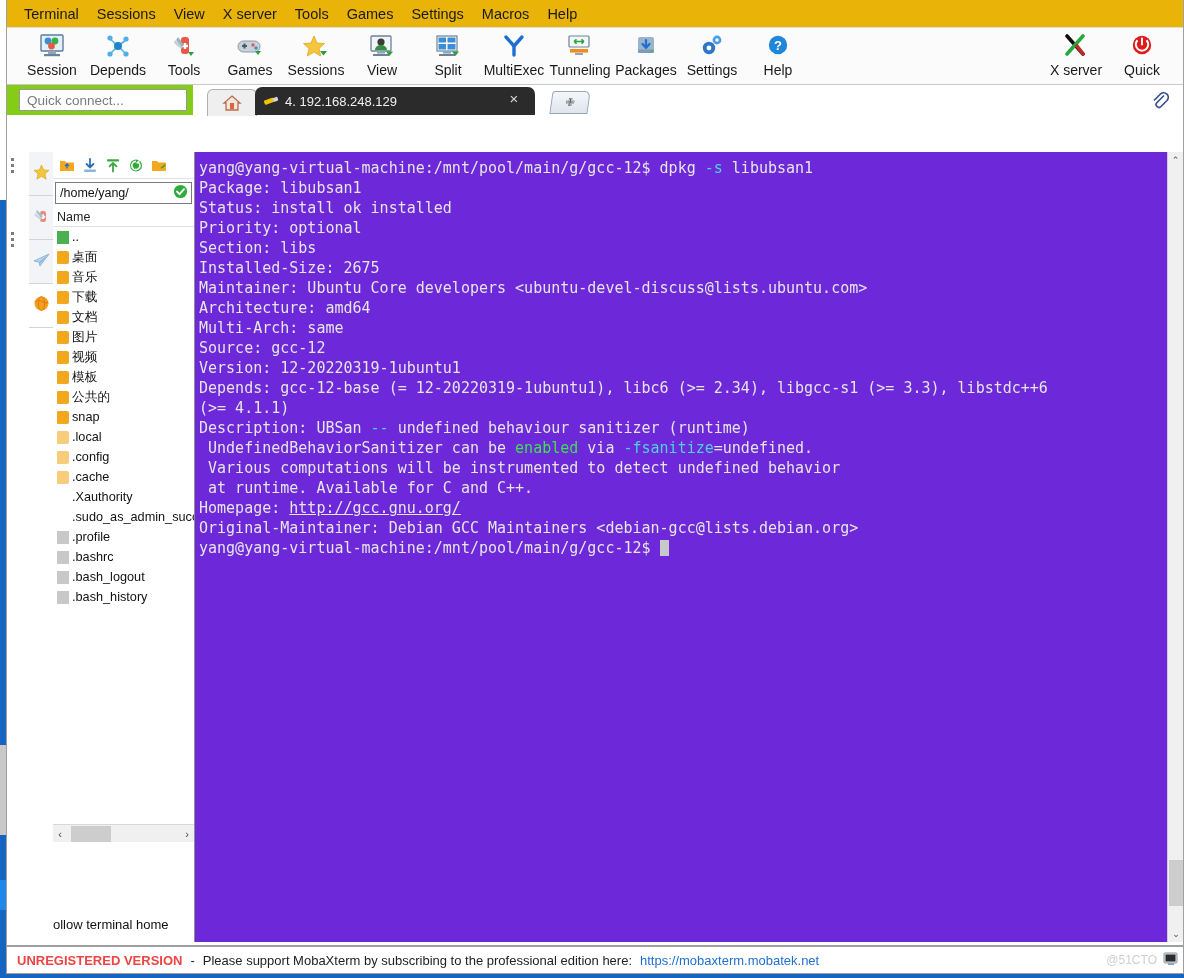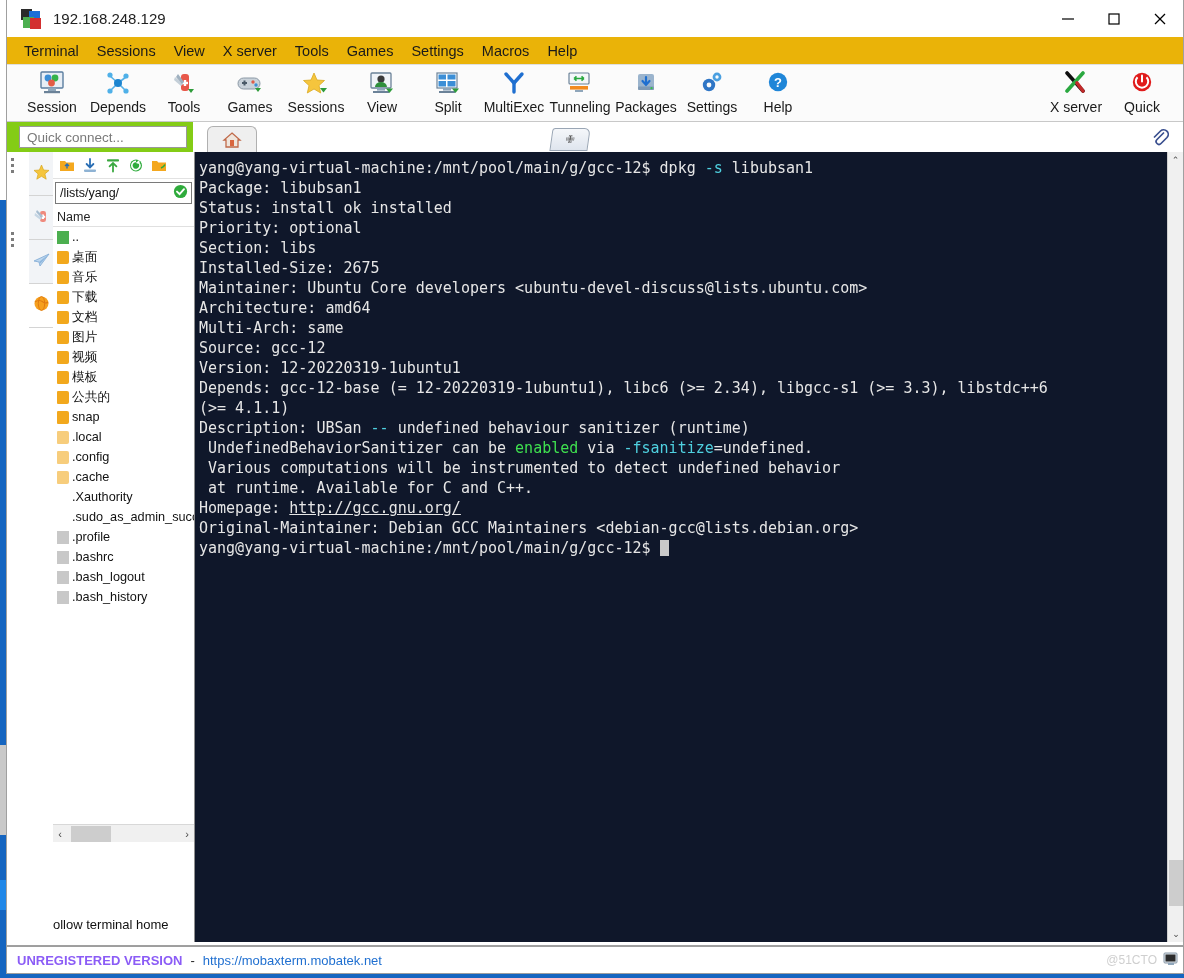--- a/index.html
+++ b/index.html
@@ -239,21 +239,21 @@
   .fb-remote .rm-lb { font-size:13.5px; color:#111; margin-left:6px; line-height:15px;}
   .fb-follow {
     position:absolute; left: 0px; bottom: 10px;
     font-size: 13px; color:#111;
     white-space:nowrap; overflow:hidden; width:141px;
   }
   
   .terminal {
     position:absolute; left: 188px; top: 0;
     width: 972px; height: 790px;
-    background:#0f172a;
+    background:#6d28d9;
     overflow:hidden;
   }
   .term-inner {
     padding: 6px 0 0 4px;
     font-family: "DejaVu Sans Mono", "Liberation Mono", monospace;
     font-size: 15px;
     line-height: 20px;
     color: #e6e6e6;
     white-space: pre;
   }
@@ -283,21 +283,21 @@
   
   .nagbar {
     position:absolute; left: 6px; top: 946px;
     width: 1178px; height: 28px;
     background:#ffffff;
     border:1px solid #9e9e9e;
     box-sizing:border-box;
     display:flex; align-items:center;
     font-size: 13px;
   }
-  .nag-bold { font-weight: bold; color:#8b5cf6; margin-left: 10px; }
+  .nag-bold { font-weight: bold; color:#ef4444; margin-left: 10px; }
   .nag-txt { color:#222; margin-left: 8px; }
   .nag-link { color:#1f6fd0; margin-left: 8px; text-decoration:none; }
   .nag-wm { position:absolute; right: 26px; color:#cfcfcf; font-size:12px; }
   .nag-ic { position:absolute; right: 4px; width:16px; height:18px; }
   .leftstrip {
     position:absolute; left:0; top:0; width:6px; height:978px;
     background:#1565c0;
   }
   .leftstrip .white { position:absolute;left:0;top:0;width:6px;height:200px;background:#fff;}
   .leftstrip .grey { position:absolute;left:0;top:745px;width:6px;height:90px;background:#c9c9c9;}
@@ -309,47 +309,20 @@
 <div id="app">
 
   <div class="leftstrip">
     <div class="white"></div>
     <div class="grey"></div>
     <div class="blue2"></div>
   </div>
 
   <div class="window">
 
-    <div class="titlebar">
-      <div class="app-icon">
-        <div class="sq s1"></div>
-          <div class="sq s2"></div>
-        <div class="sq s3"></div>
-          <div class="sq s4"></div>
-      </div>
-      <div class="title-text">192.168.248.129</div>
-      <div class="winbtns">
-        <div class="winbtn">
-          <svg width="14" height="14" viewBox="0 0 14 14">
-              <line x1="1" y1="7" x2="13" y2="7" stroke="#000" stroke-width="1.2"></line>
-            </svg>
-        </div>
-        <div class="winbtn">
-          <svg width="14" height="14" viewBox="0 0 14 14">
-              <rect x="2" y="2" width="10" height="10" fill="none" stroke="#000" stroke-width="1.2"></rect>
-            </svg>
-        </div>
-        <div class="winbtn">
-          <svg width="16" height="16" viewBox="0 0 16 16">
-              <line x1="3" y1="3" x2="13" y2="13" stroke="#000" stroke-width="1.3"></line>
-              <line x1="13" y1="3" x2="3" y2="13" stroke="#000" stroke-width="1.3"></line>
-            </svg>
-        </div>
-      </div>
-    </div>
 
     <div class="menubar">
       <div class="menuitem">Terminal</div>
       <div class="menuitem">Sessions</div>
       <div class="menuitem">View</div>
       <div class="menuitem">X server</div>
       <div class="menuitem">Tools</div>
       <div class="menuitem">Games</div>
       <div class="menuitem">Settings</div>
       <div class="menuitem">Macros</div>
@@ -548,20 +521,30 @@
       <div class="tabstrip">
         <div class="tab-strip-bg"></div>
 
         <div class="tab-home">
           <svg width="20" height="18" viewBox="0 0 20 18">
             <path d="M10 2 L18 9 L16 9 L16 16 L4 16 L4 9 L2 9 Z" fill="#efe6dd" stroke="#c06a4a" stroke-width="1.3"></path>
             <rect x="8" y="9" width="4" height="6" fill="#d9663f"></rect>
           </svg>
         </div>
 
+        <div class="tab-active">
+          <span class="tico">
+            <svg width="16" height="14" viewBox="0 0 16 14">
+              <rect x="1" y="5" width="10" height="4.5" rx="1" fill="#f2c200" transform="rotate(-20 6 7)"></rect>
+              <rect x="10" y="3.5" width="5" height="4" rx="1" fill="#cfd6de" transform="rotate(-20 12 5.5)"></rect>
+            </svg>
+          </span>
+          <span class="tlabel">4. 192.168.248.129</span>
+          <span class="tclose">×</span>
+        </div>
 
         <div class="tab-plus">
           <span>✙</span>
         </div>
 
         <div class="clip-icon">
           <svg width="18" height="20" viewBox="0 0 18 20">
             <path d="M12.5 5 L6 11.5 a2.8 2.8 0 0 0 4 4 L16 9.5 a4.6 4.6 0 0 0 -6.5 -6.5 L3.5 9" stroke="#3a4f8f" stroke-width="1.7" fill="none" stroke-linecap="round"></path>
           </svg>
         </div>
@@ -651,21 +634,21 @@
           </div>
           <div class="ft">
             <svg width="16" height="15" viewBox="0 0 16 15">
               <path d="M1 3 h5 l1.4 1.6 H15 V13 H1 Z" fill="#f4a81f"></path>
               <path d="M10 10 q3 -1 4 -3.5" stroke="#2fab3c" stroke-width="1.6" fill="none"></path>
             </svg>
           </div>
         </div>
 
         <div class="fb-path">
-          <span class="pt">/lists/yang/</span>
+          <span class="pt">/home/yang/</span>
           <span style="margin-right:3px;">
             <svg width="15" height="15" viewBox="0 0 15 15">
               <circle cx="7.5" cy="7.5" r="6.6" fill="#2fab3c"></circle>
               <path d="M4 7.6 L6.6 10.2 L11 5.2" stroke="#fff" stroke-width="1.9" fill="none" stroke-linecap="round"></path>
             </svg>
           </span>
         </div>
 
         <div class="fb-head">Name</div>
 
@@ -767,20 +750,21 @@
         <div class="sthumb"></div>
         <div class="sar" style="position:absolute;bottom:0;width:16px;">⌄</div>
       </div>
 
     </div>
   </div>
 
   <div class="nagbar">
     <span class="nag-bold">UNREGISTERED VERSION</span>
     <span class="nag-txt">-</span>
+    <span class="nag-txt">Please support MobaXterm by subscribing to the professional edition here:</span>
     <span class="nag-link">https://mobaxterm.mobatek.net</span>
     <span class="nag-wm">@51CTO</span>
     <span class="nag-ic">
       <svg width="16" height="18" viewBox="0 0 16 18">
         <rect x="1" y="2" width="13" height="10" rx="1" fill="#dde4eb" stroke="#8796a5" stroke-width="1"></rect>
         <rect x="2.5" y="3.5" width="10" height="7" fill="#2b2b2b"></rect>
         <rect x="5" y="12" width="6" height="2" fill="#8fa6bb"></rect>
       </svg>
     </span>
   </div>

